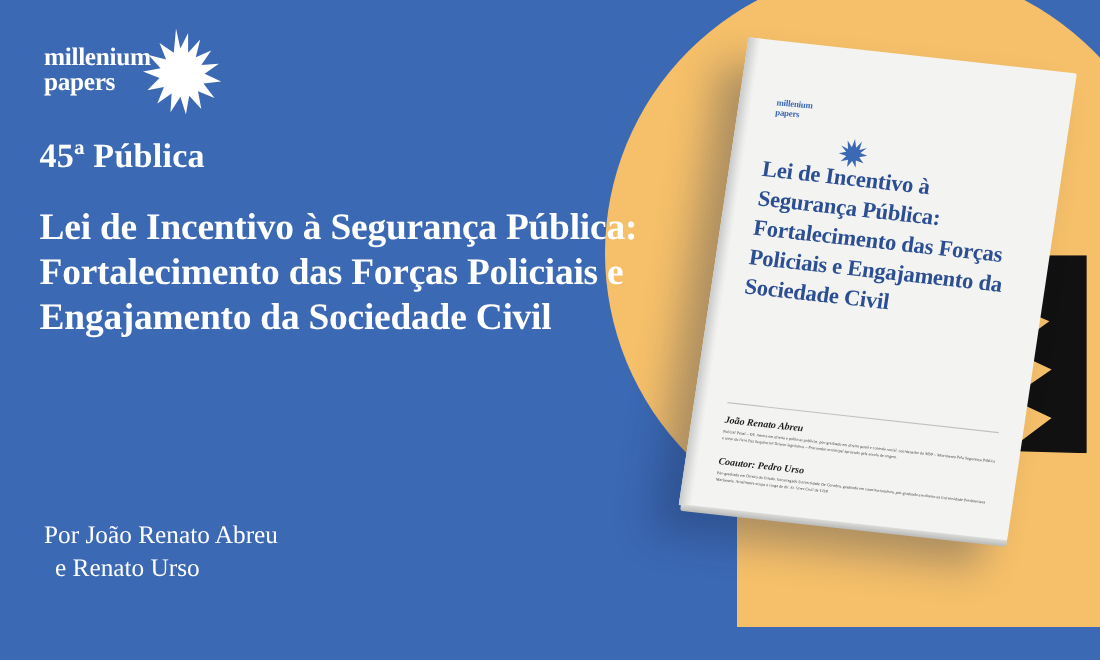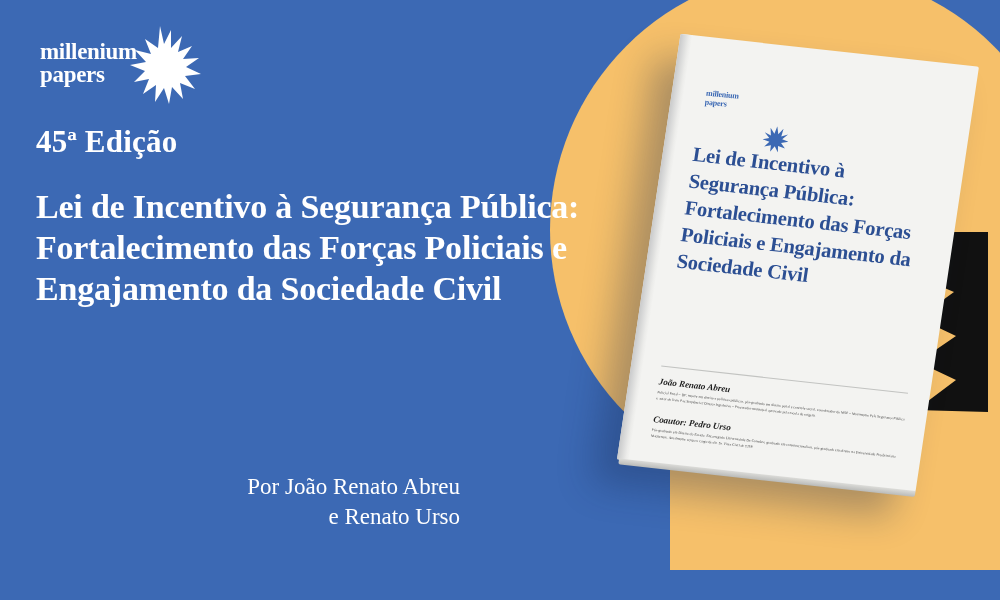--- a/index.html
+++ b/index.html
@@ -99,21 +99,20 @@
     letter-spacing: -0.2px;
   }
   .byline {
     position: absolute;
     left: 40px;
     top: 472px;
     width: 420px;
     color: #ffffff;
     font-size: 23px;
     line-height: 30px;
-    text-align: right;
   }
   .byline .b2 { display: block; margin-left: 10px; }
 
   
   .zig {
     position: absolute;
     pointer-events: none;
   }
   .zig-top { right: 78px; top: 200px; }
   .zig-right { right: 12px; top: 232px; }
@@ -267,21 +266,21 @@
       <div class="book-rule"></div>
       <div class="book-author-block">
         <div class="book-author-name">João Renato Abreu</div>
         <div class="book-author-bio">Policial Penal – DF, mestre em direito e políticas públicas, pós-graduado em direito penal e controle social, coordenador do MSP – Movimento Pela Segurança Pública e autor do livro Paz Sequência? Diretor legislativo – Procurador municipal aprovado pela escola de origem.</div>
         <div class="book-coauthor-name">Coautor: Pedro Urso</div>
         <div class="book-author-bio">Pós-graduado em Direito do Estado. Encarregado Universidade De Coimbra, graduado em constitucionalista, pós-graduado em direito na Universidade Presbiteriana Mackenzie. Atualmente ocupa o cargo de dir. Sr. Vires Civil de TJSP.</div>
       </div>
     </div>
   </div>
 
-  <div class="edition">45ª Edição</div>
+  <div class="edition">45ª Pública</div>
   <div class="main-title">Lei de Incentivo à Segurança Pública: Fortalecimento das Forças Policiais e Engajamento da Sociedade Civil</div>
   <div class="byline">
     <span>Por João Renato Abreu</span>
     <span class="b2">e Renato Urso</span>
   </div>
 
   <div class="bg-blue-bottomright"></div>
 </div>
 
 </body></html>

